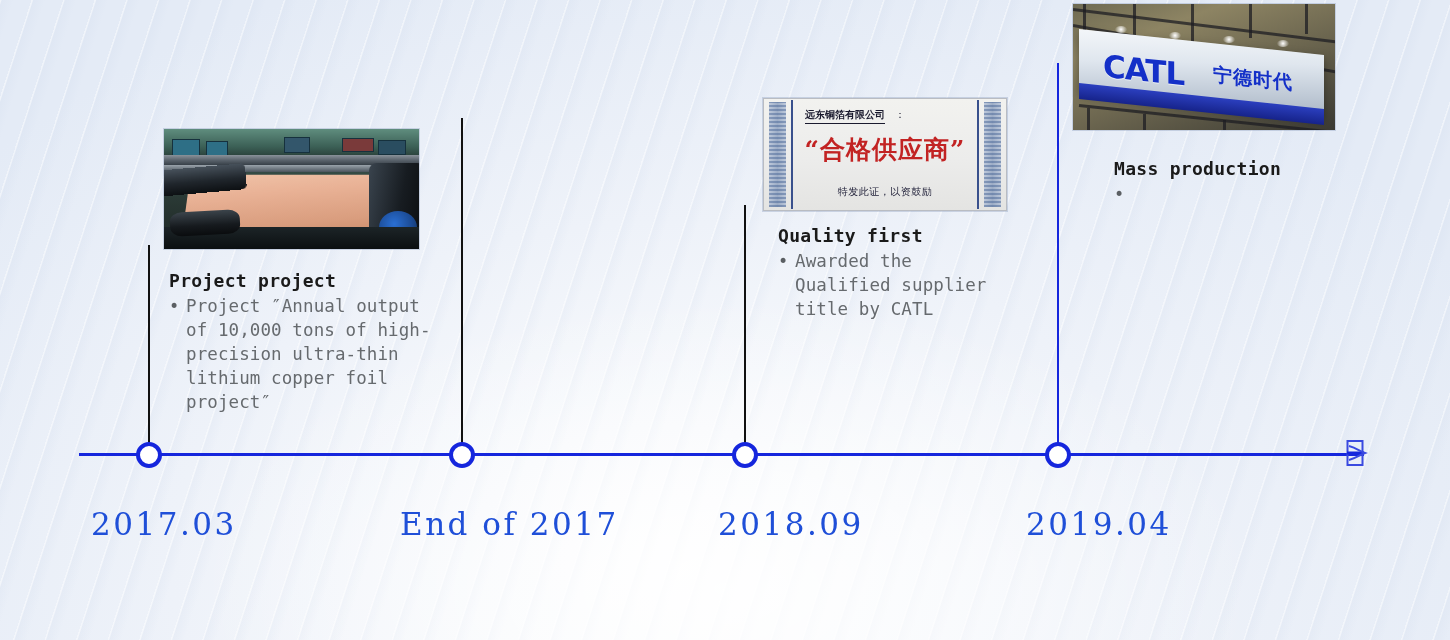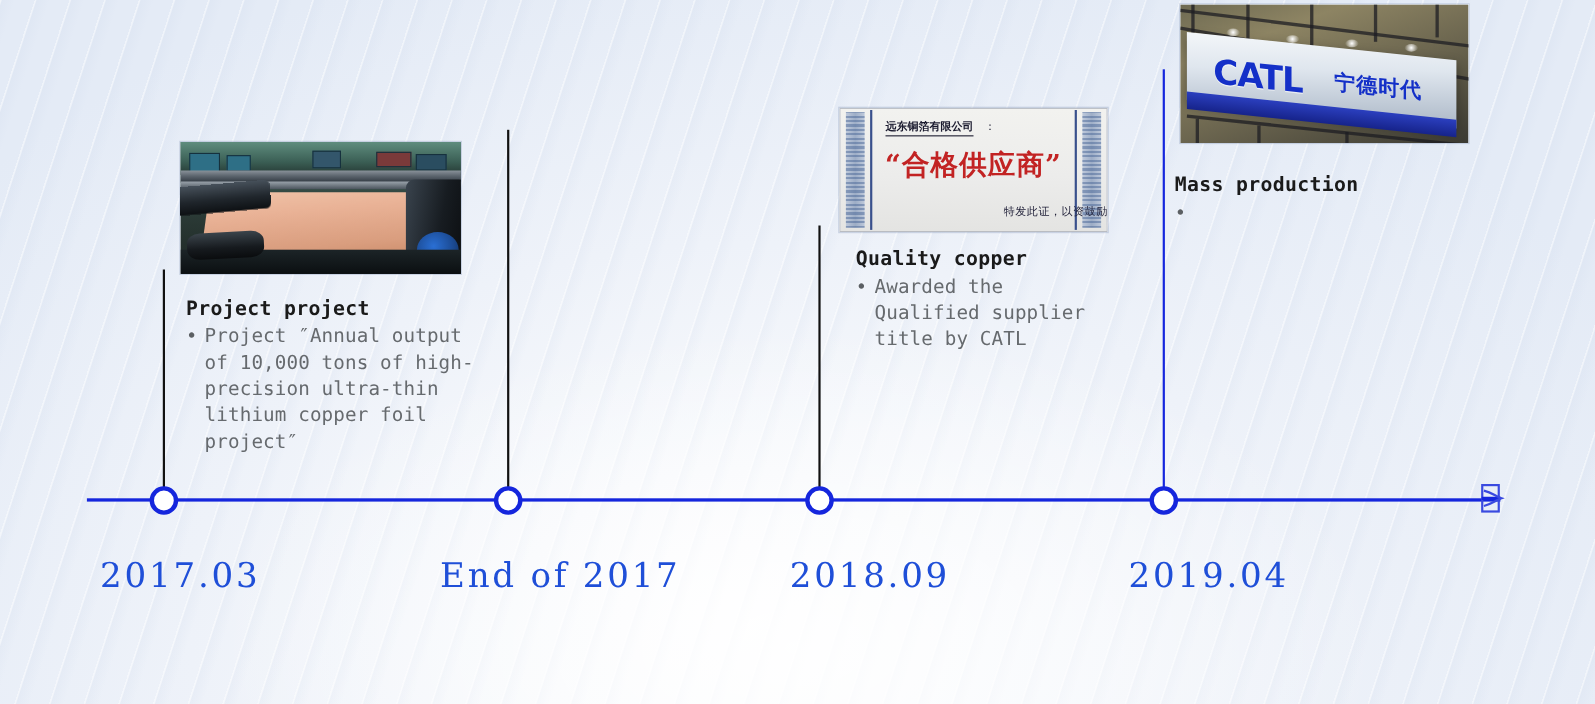--- a/index.html
+++ b/index.html
@@ -223,21 +223,21 @@
     position: absolute; left: 132px; top: 10px;
     font-family: "DejaVu Sans", "Liberation Sans", sans-serif;
     font-size: 10px; color: #1a1a2e;
   }
   #photo-cert .cert-main {
     position: absolute; left: 0; right: 0; top: 35px; text-align: center;
     font-family: "DejaVu Serif", "Liberation Serif", serif;
     font-size: 25px; font-weight: bold; color: #c22323; letter-spacing: 1px;
   }
   #photo-cert .cert-foot {
-    position: absolute; left: 0; right: 0; bottom: 12px; text-align: right;
+    position: absolute; left: 0; right: 0; bottom: 12px; text-align: center;
     font-family: "DejaVu Serif", "Liberation Serif", serif;
     font-size: 10px; color: #22223a; letter-spacing: .5px;
   }
 
   
   #photo-catl { left: 1073px; top: 4px; width: 262px; height: 126px; }
   #photo-catl .catl-bg {
     position: absolute; inset: 0;
     background: linear-gradient(160deg,#6e6a52 0%,#8d8463 25%,#6d6750 55%,#3b3a33 100%);
   }
@@ -338,21 +338,21 @@
     <div class="cert-orn r"></div>
     <div class="cert-bar l"></div>
     <div class="cert-bar r"></div>
     <div class="cert-head">远东铜箔有限公司</div>
     <div class="cert-head-colon">：</div>
     <div class="cert-main">“合格供应商”</div>
     <div class="cert-foot">特发此证，以资鼓励</div>
   </div>
 
   <div class="textblock" style="left:778px; top:225px; width:250px;">
-    <div class="event-title">Quality copper</div>
+    <div class="event-title">Quality first</div>
     <div class="bullet-row">
       <span class="bullet-dot">•</span>
       <span class="bullet-text">Awarded the
 Qualified supplier
 title by CATL</span>
     </div>
   </div>
 
   <div class="photo" id="photo-catl">
     <div class="catl-bg"></div>
@@ -370,20 +370,20 @@
     <div class="catl-panel"></div>
     <div class="catl-panel-edge"></div>
     <div class="catl-logo">CATL</div>
     <div class="catl-cn">宁德时代</div>
     <div class="catl-light" style="left:42px; top:22px;"></div>
     <div class="catl-light" style="left:96px; top:28px;"></div>
     <div class="catl-light" style="left:150px;top:32px;"></div>
     <div class="catl-light" style="left:204px;top:36px;"></div>
   </div>
 
-  <div class="textblock" style="left:1068px; top:158px; width:290px;">
+  <div class="textblock" style="left:1114px; top:158px; width:290px;">
     <div class="event-title">Mass production</div>
     <div class="bullet-row">
       <span class="bullet-dot">•</span>
     </div>
   </div>
 
 </div>
 
 </body></html>

